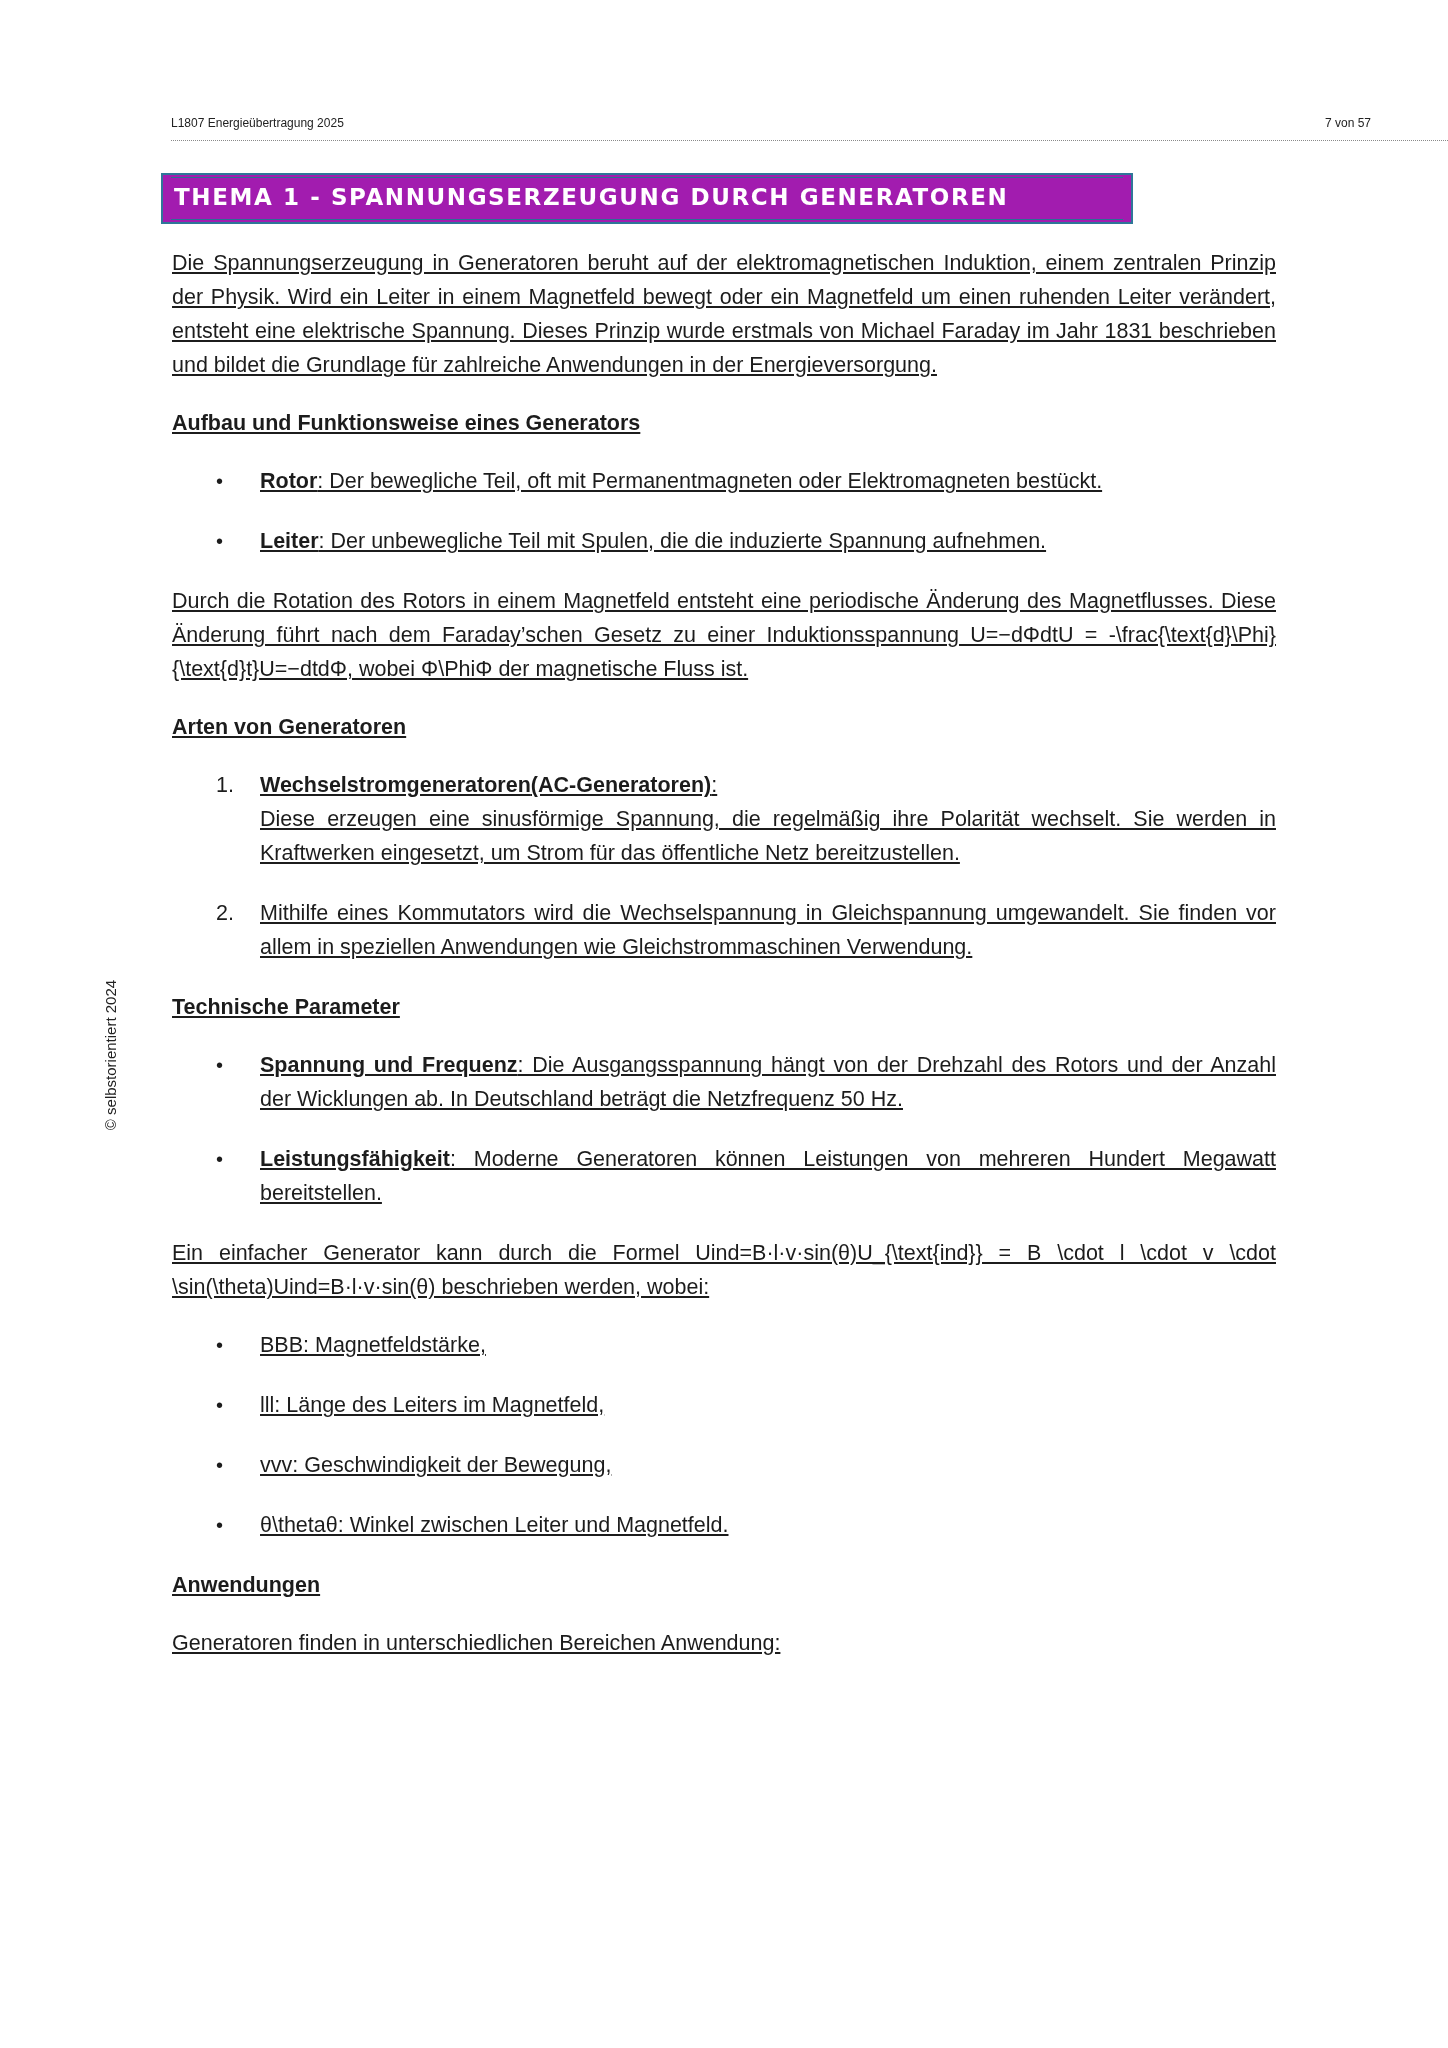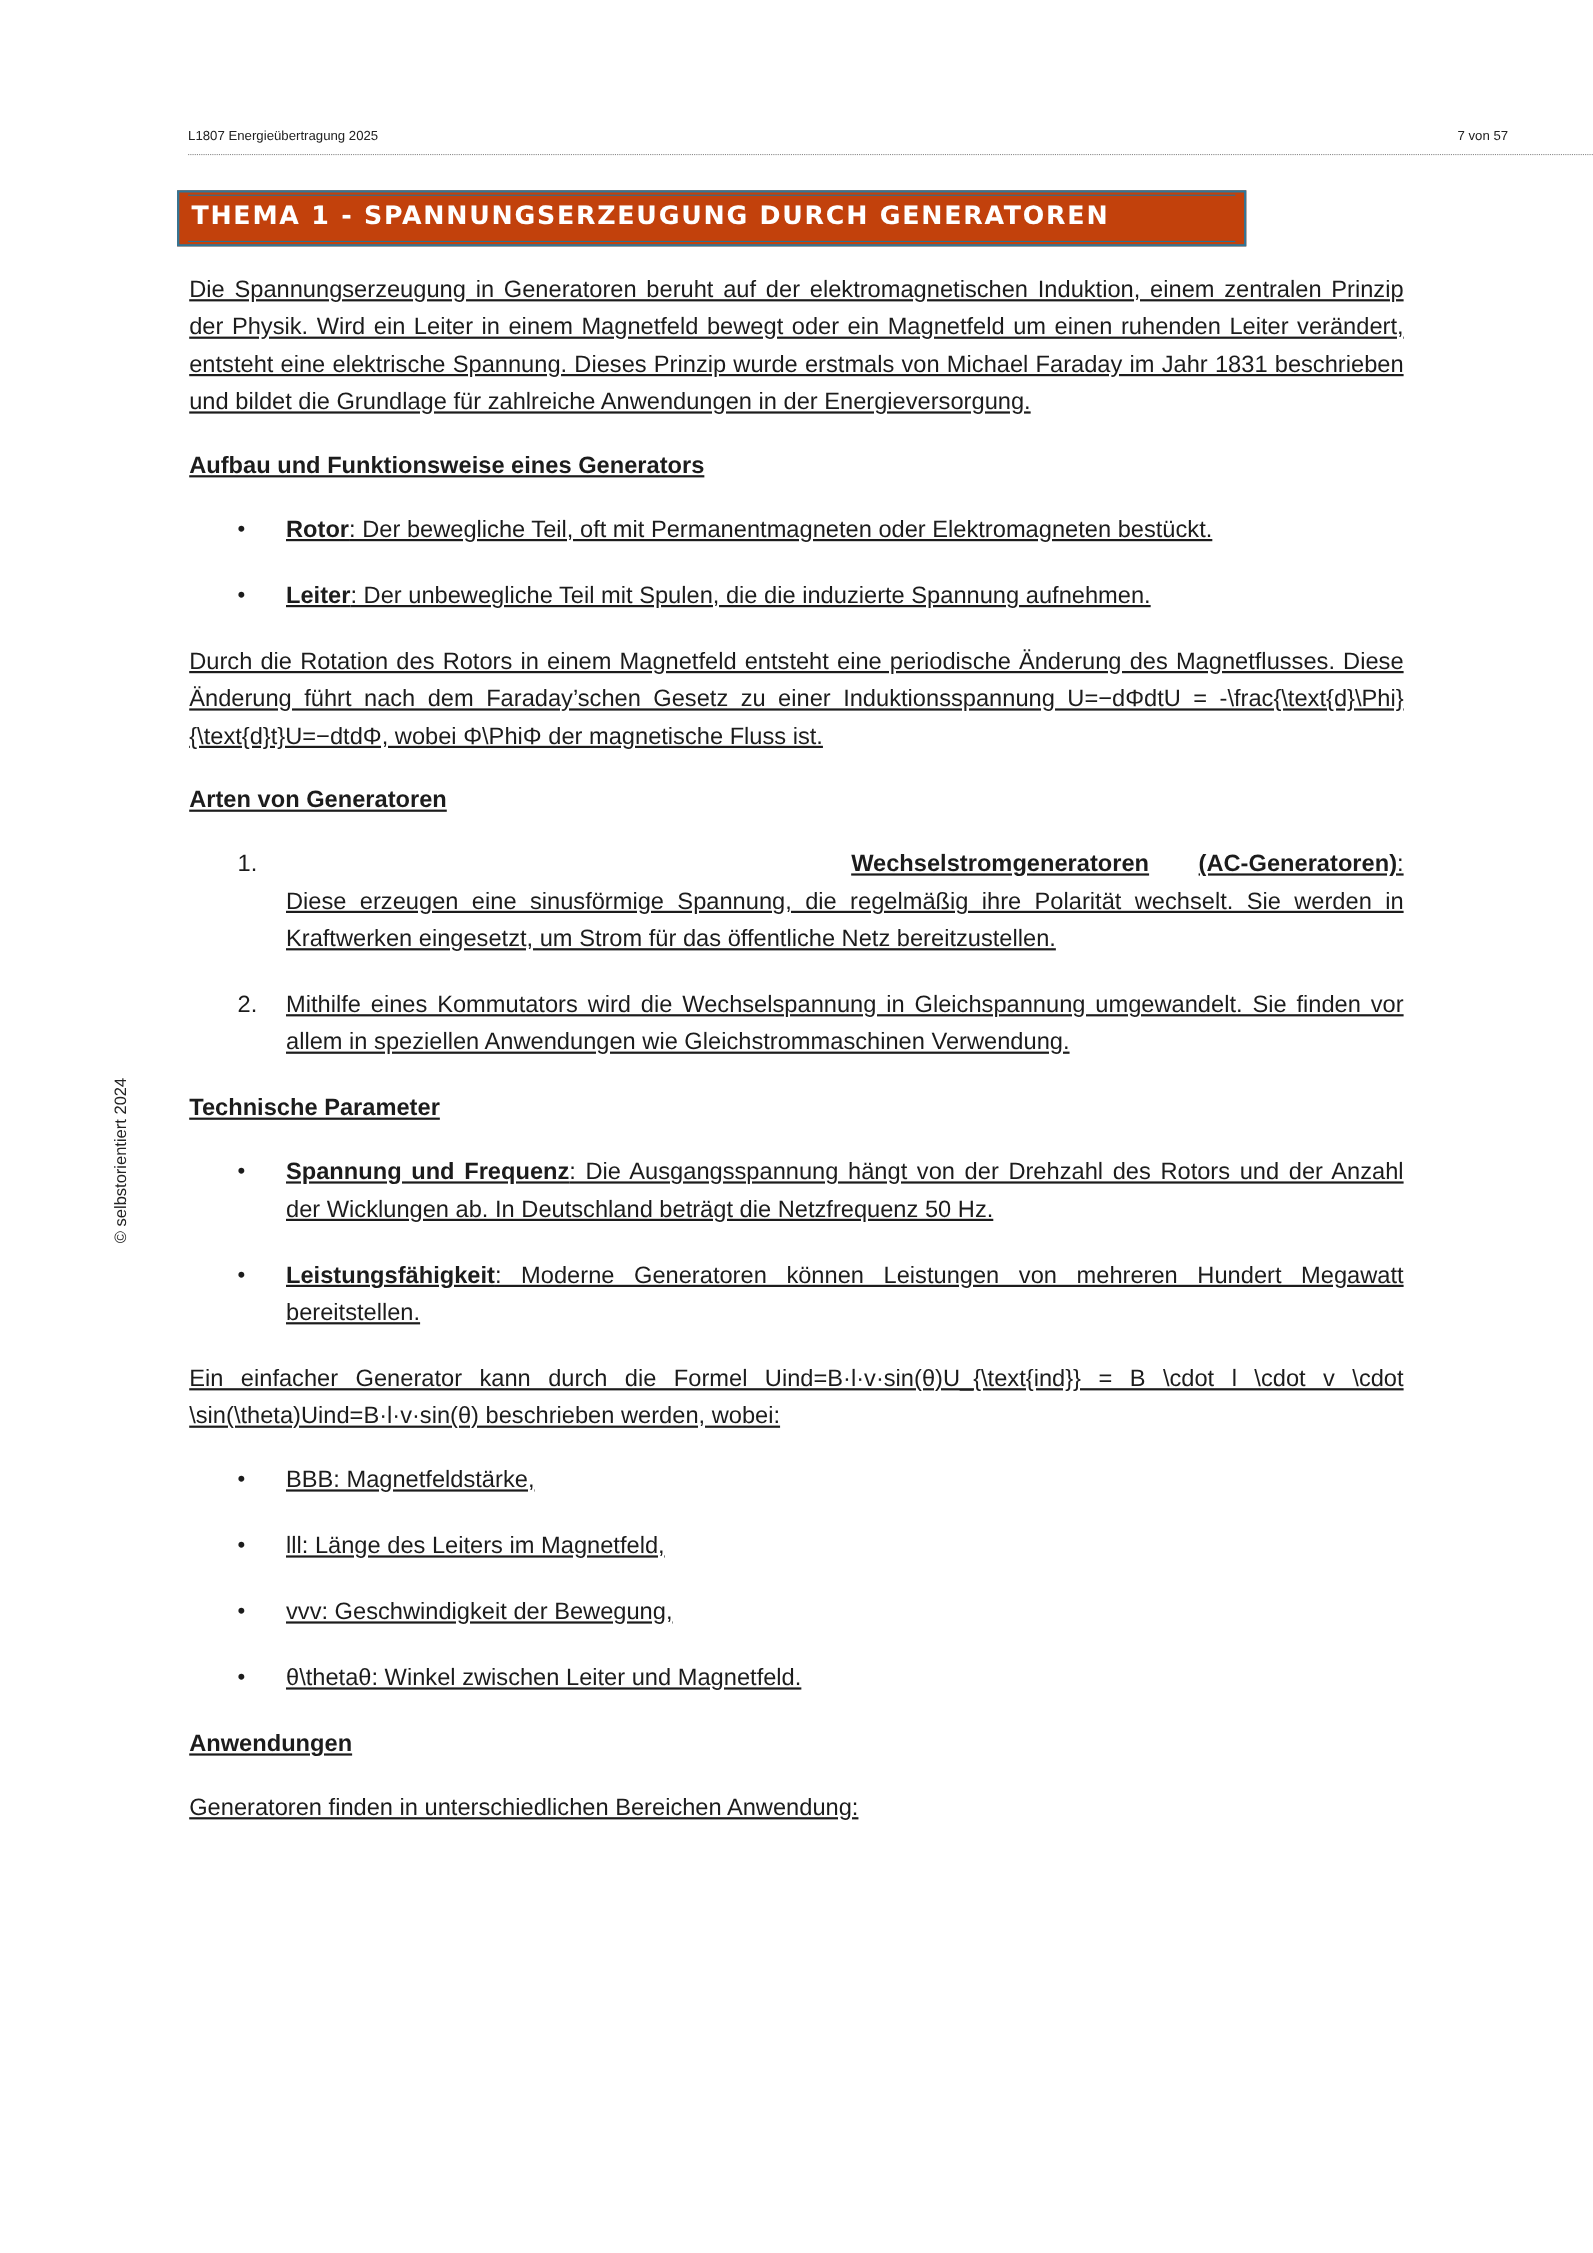--- a/index.html
+++ b/index.html
@@ -43,21 +43,21 @@
       white-space: nowrap;
       font-size: 15px;
       color: #222;
     }
     .title-bar {
       position: absolute;
       left: 161px;
       top: 173px;
       width: 972px;
       height: 51px;
-      background: #c2410c;
+      background: #a21caf;
       box-sizing: border-box;
       border-top: 2px solid #2f7698;
       border-bottom: 2px solid #2f7698;
       border-left: 2px solid #2f7698;
       border-right: 2px solid #2f7698;
     }
     .title-bar .inner {
       position: absolute;
       left: 8px; right: 8px; top: 2px; bottom: 2px;
       border-top: 1px solid #2a7193;
@@ -110,23 +110,22 @@
       top: 0;
       font-size: 20px;
     }
     .numbered li .marker {
       position: absolute;
       left: 44px;
       top: 0;
     }
     .numbered .item-head {
       display: flex;
-      justify-content: flex-end;
+      justify-content: flex-start;
       font-weight: bold;
-      gap: 45px;
     }
     .numbered .item-head .colon { font-weight: normal; }
     b { font-weight: bold; }
   </style>
 </head>
 <body>
 
 <div class="page-header">
   <span class="left">L1807 Energieübertragung 2025</span>
   <span class="right">7 von 57</span>

